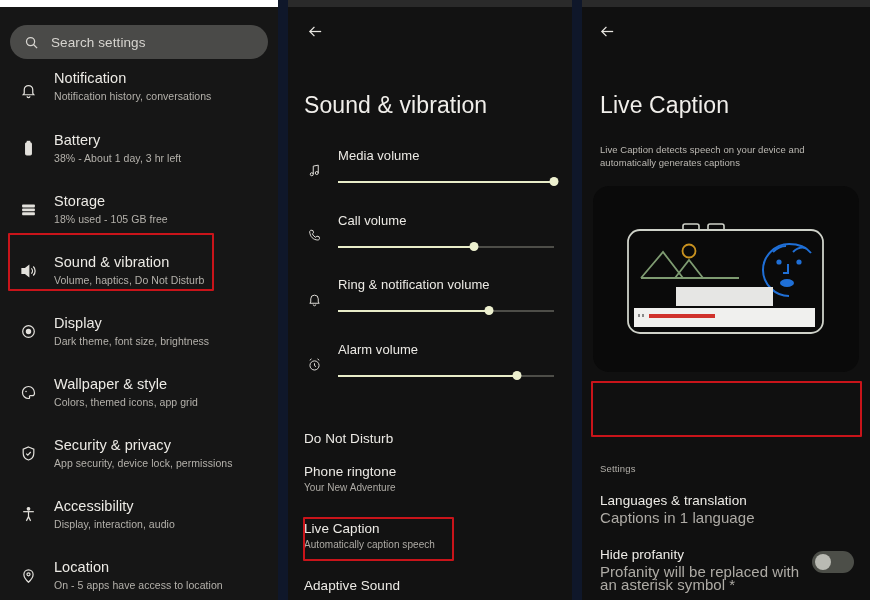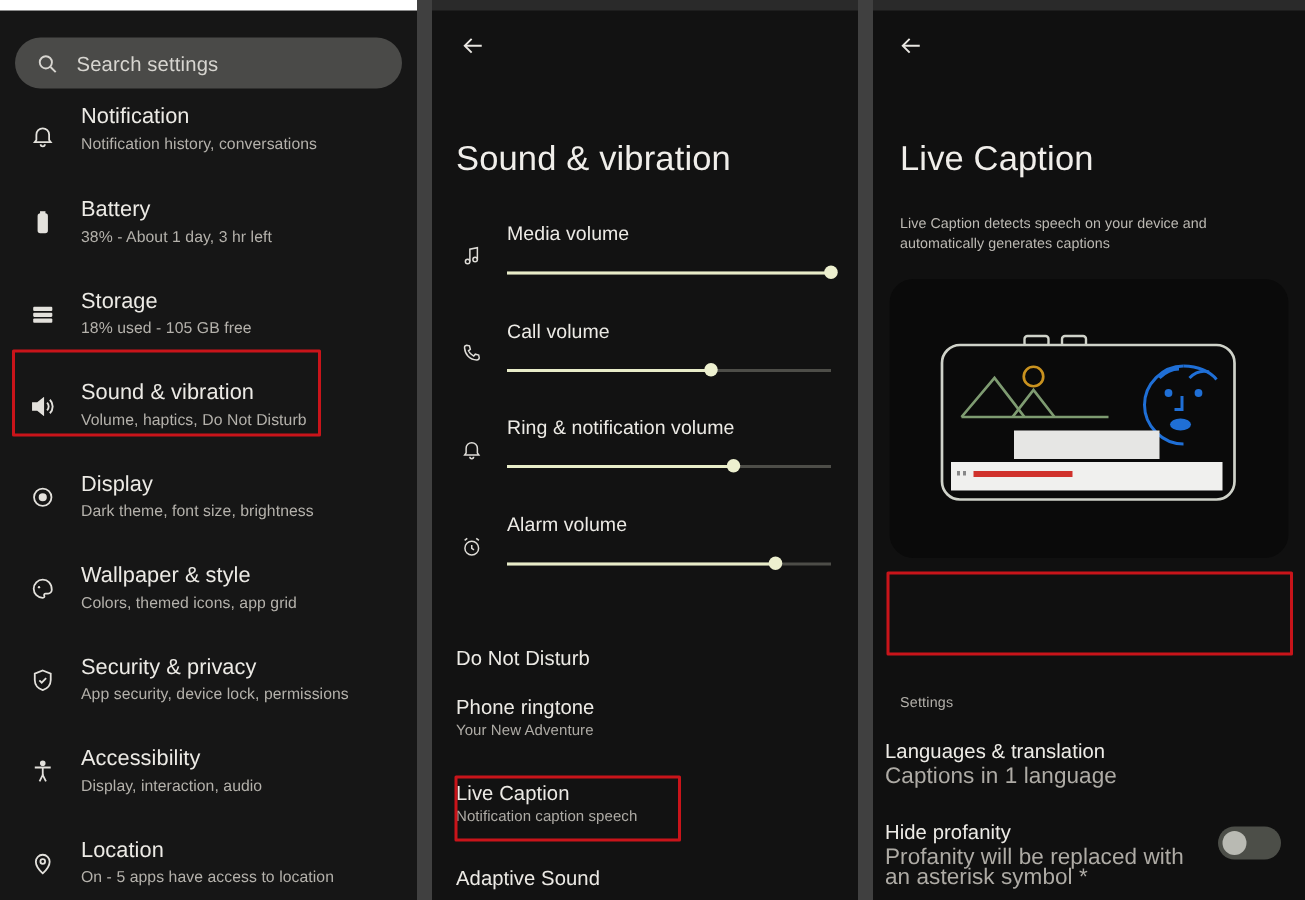--- a/index.html
+++ b/index.html
@@ -11,21 +11,21 @@
     width: 870px;
     height: 600px;
     overflow: hidden;
     font-family: "Liberation Sans", sans-serif;
     -webkit-font-smoothing: antialiased;
   }
   .stage {
     position: relative;
     width: 870px;
     height: 600px;
-    background: #404040;
+    background: #0f172a;
   }
 
   
   .panel {
     position: absolute;
     top: 0;
     height: 600px;
     background: #121212;
     overflow: hidden;
   }
@@ -238,21 +238,21 @@
 
   .section-label {
     position: absolute;
     color: #b2afa9;
     font-size: 9.5px;
     letter-spacing: 0.15px;
   }
   .crow {
     position: absolute;
     left: 0; width: 288px;
-    padding-left: 8px;
+    padding-left: 18px;
     padding-right: 16px;
     box-sizing: border-box;
     display: flex;
     align-items: flex-start;
     justify-content: space-between;
   }
   .crow .t1 {
     color: #eeece7;
     font-size: 13.5px;
     letter-spacing: 0.05px;
@@ -492,21 +492,21 @@
       <div class="t1">Do Not Disturb</div>
     </div>
 
     <div class="srow2" style="top:464px;">
       <div class="t1">Phone ringtone</div>
       <div class="t2">Your New Adventure</div>
     </div>
 
     <div class="srow2" style="top:521px;">
       <div class="t1">Live Caption</div>
-      <div class="t2">Notification caption speech</div>
+      <div class="t2">Automatically caption speech</div>
     </div>
 
     <div class="srow2" style="top:578px;">
       <div class="t1">Adaptive Sound</div>
     </div>
 
     <div class="redbox" style="left:15px; top:517px; width:151px; height:44px;"></div>
   </div>
 
   <div class="panel" id="panel-caption">

